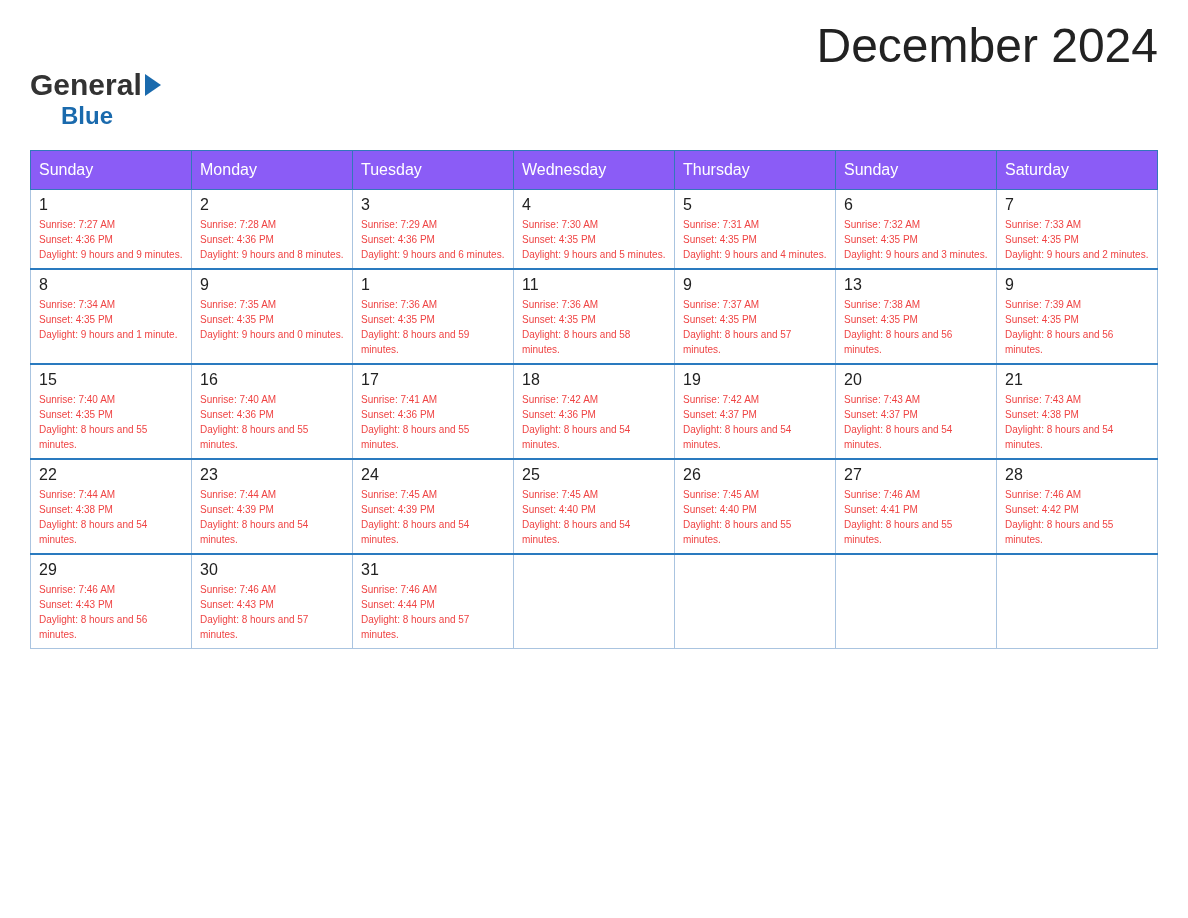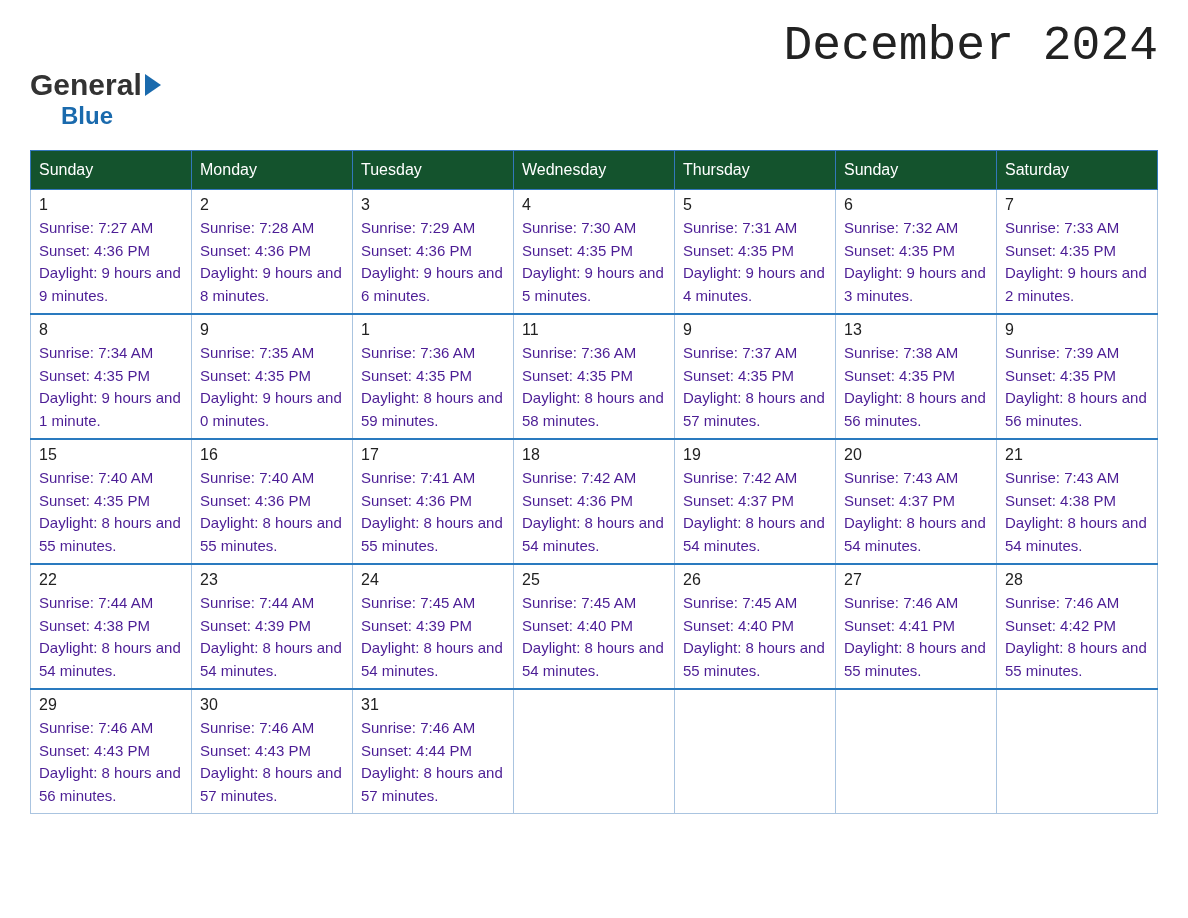--- a/index.html
+++ b/index.html
@@ -15,40 +15,39 @@
       justify-content: space-between;
       align-items: flex-start;
       margin-bottom: 20px;
     }
     .logo {
       display: flex;
       flex-direction: column;
       align-items: flex-start;
     }
     .title-section {
-      font-family: Liberation Mono, monospace;
     }
     .month-title {
       font-size: 48px;
       font-weight: normal;
       color: #222;
       line-height: 1.1;
     }
     .location {
       font-size: 20px;
       color: #444;
       margin-top: 4px;
     }
     .calendar-table {
       width: 100%;
       border-collapse: collapse;
       border: 1px solid #3377bb;
     }
     .calendar-table th {
-      background-color: #14532d;
+      background-color: #8b5cf6;
       color: #fff;
       font-size: 16px;
       font-weight: normal;
       padding: 10px 8px;
       text-align: left;
       border: 1px solid #3377bb;
     }
     .calendar-table td {
       vertical-align: top;
       padding: 6px 8px;
@@ -60,23 +59,23 @@
       background: #fff;
     }
     .day-number {
       font-size: 16px;
       font-weight: normal;
       color: #222;
       display: block;
       margin-bottom: 3px;
     }
     .day-info {
-      font-size: 15px;
+      font-size: 10px;
       line-height: 1.5;
-      color: #4c1d95;
+      color: #ef4444;
     }
     .empty-cell {
       background: #fff;
     }
     .row-border td {
       border-top: 2px solid #2a7abf;
     }
   </style>
 </head>
 <body>

